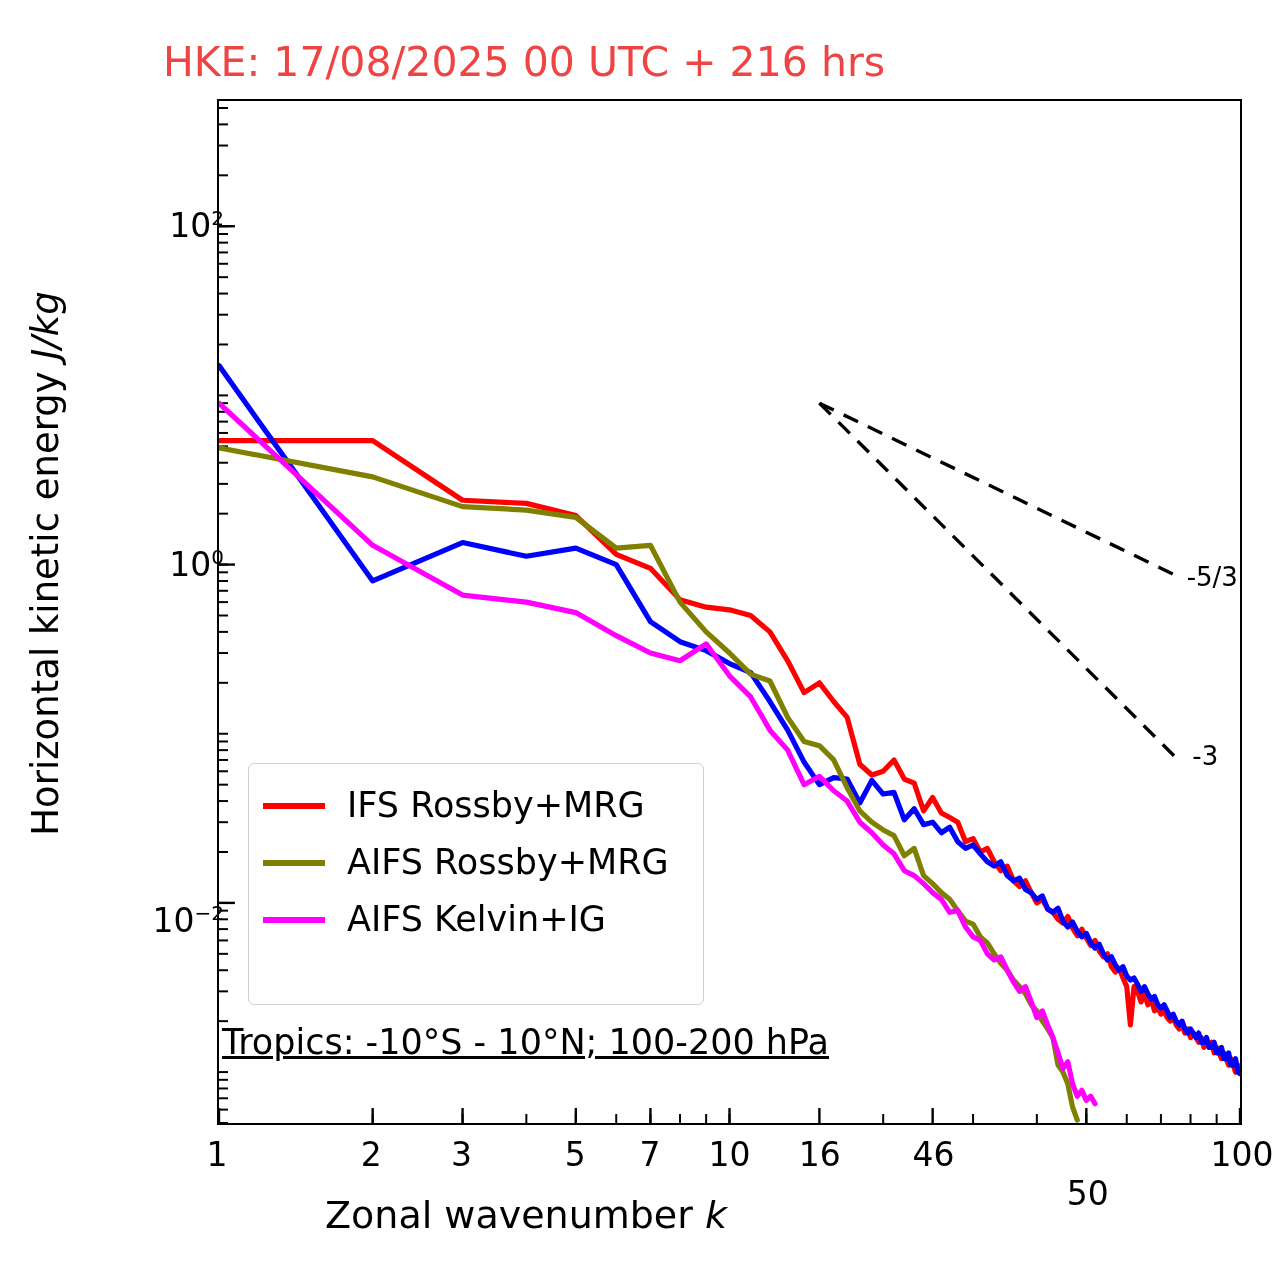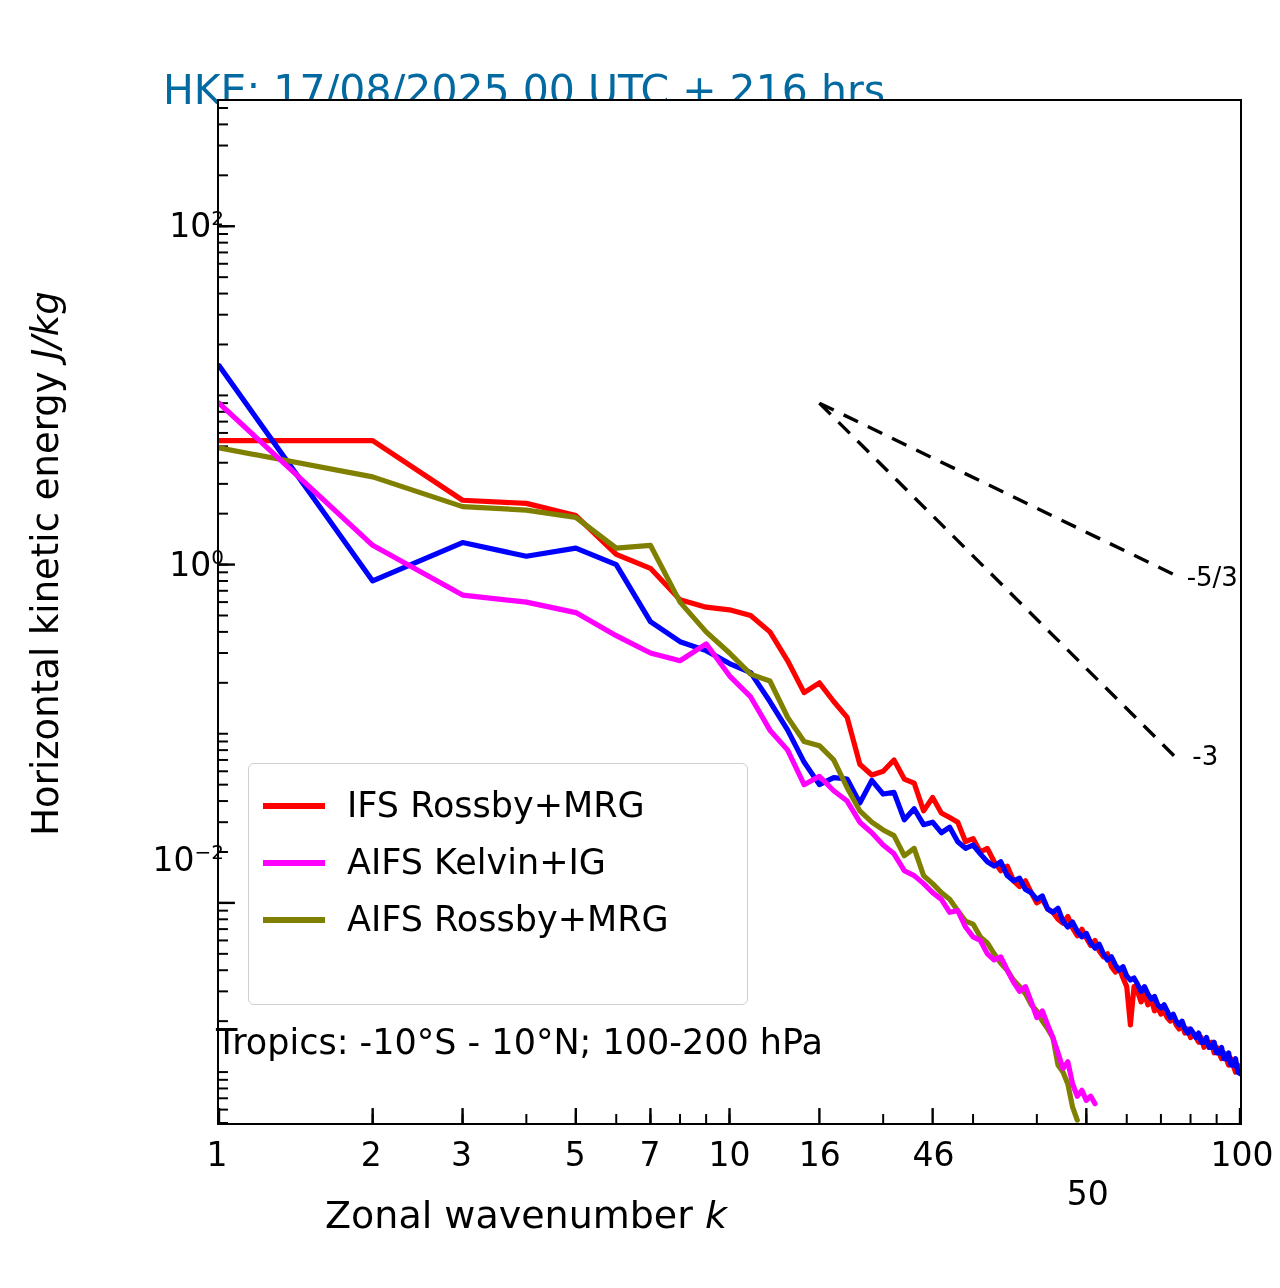--- a/index.html
+++ b/index.html
@@ -2,21 +2,21 @@
 <html><head>
 <meta charset="utf-8">
 <style>
   html,body{margin:0;padding:0;background:#ffffff;}
   body{width:1280px;height:1288px;position:relative;overflow:hidden;
        font-family:"DejaVu Sans", sans-serif;color:#000;}
 
   #figure{position:absolute;inset:0;}
 
   #title{position:absolute;left:0;top:38px;width:1048px;text-align:center;
-         font-size:41px;letter-spacing:0px;color:#0369a1;margin-top:28px;}
+         font-size:41px;letter-spacing:0px;color:#ef4444;}
 
   
   #axes{position:absolute;left:217px;top:99px;width:1025px;height:1026px;
         border:2.6px solid #000;box-sizing:border-box;background:#fff;}
 
   #plotsvg{position:absolute;left:0;top:0;width:100%;height:100%;display:block;}
 
   
   #ylabel{position:absolute;left:-555px;top:542px;width:1200px;text-align:center;
           transform:rotate(-90deg);transform-origin:center center;
@@ -29,28 +29,28 @@
   #xlabel .it{font-style:italic;}
 
   .ytick-label{position:absolute;right:1056px;font-size:33px;white-space:nowrap;
                text-align:right;transform:translateY(-50%);}
   .ytick-label sup{font-size:20px;vertical-align:super;}
 
   .xtick-label{position:absolute;top:1135px;font-size:33px;
                transform:translateX(-50%);white-space:nowrap;}
 
   
-  #legend{position:absolute;left:248px;top:763px;width:500px;height:242px;
+  #legend{position:absolute;left:248px;top:763px;width:456px;height:242px;
           border:1.6px solid #cfcfcf;border-radius:6px;background:#fff;
           box-sizing:border-box;padding:13px 0 0 0;}
   .leg-row{height:57px;display:flex;align-items:center;}
   .leg-swatch{width:62px;height:6px;margin-left:14px;margin-right:22px;flex:0 0 auto;}
   .leg-text{font-size:35px;line-height:1;white-space:nowrap;}
 
-  #annotation{position:absolute;left:216px;top:1022px;font-size:35px;white-space:nowrap;}
+  #annotation{position:absolute;left:222px;top:1022px;font-size:35px;white-space:nowrap;text-decoration:underline;}
 
   .slope-label{position:absolute;font-size:26px;white-space:nowrap;}
 </style>
 </head>
 <body>
 
 <div id="figure">
 
   <div id="title">HKE: 17/08/2025 00 UTC + 216 hrs</div>
 
@@ -155,21 +155,21 @@
       <g id="series-layer">
           <path d="M0.00 341.01 L154.28 341.01 L244.52 400.82 L308.56 403.96 L358.22 416.14 L398.80 455.08 L433.11 469.17 L462.83 500.65 L489.05 508.16 L512.50 510.84 L533.71 516.51 L553.08 532.97 L570.90 561.96 L587.39 593.95 L602.75 584.10 L617.11 602.90 L630.61 618.76 L643.33 665.87 L655.36 676.68 L666.78 672.90 L677.64 661.53 L687.99 680.67 L697.89 684.88 L707.36 712.65 L716.44 699.20 L725.17 714.79 L733.57 719.26 L741.67 724.02 L749.48 743.62 L757.02 740.48 L764.32 753.92 L771.39 750.33 L778.24 763.77 L784.88 772.72 L791.33 768.11 L797.61 782.91 L803.70 788.59 L809.64 782.91 L815.42 794.74 L821.06 805.05 L826.55 801.45 L831.92 811.20 L837.15 814.48 L842.27 821.51 L847.27 825.29 L852.16 818.79 L856.95 830.31 L861.64 837.96 L866.23 831.35 L870.72 840.31 L875.13 847.81 L879.45 842.72 L883.69 853.28 L887.85 859.18 L891.94 856.17 L895.95 869.03 L899.89 874.50 L903.76 870.81 L907.56 880.40 L911.30 889.09 L914.98 927.54 L918.60 889.09 L922.16 893.85 L925.67 904.40 L929.12 896.35 L932.52 907.30 L935.86 901.62 L939.16 913.44 L942.41 910.31 L945.61 916.72 L948.77 913.44 L951.88 920.15 L954.95 923.75 L957.98 920.15 L960.97 927.54 L963.92 931.52 L966.83 927.54 L969.70 935.74 L972.53 931.52 L975.33 940.21 L978.10 935.74 L980.83 940.21 L983.53 944.97 L986.19 940.21 L988.83 950.06 L991.43 944.97 L994.00 950.06 L996.55 944.97 L999.06 955.53 L1001.55 950.06 L1004.01 955.53 L1006.44 961.43 L1008.85 955.53 L1011.23 961.43 L1013.58 967.85 L1015.91 961.43 L1018.22 967.85 L1020.50 974.88 L1022.76 967.85 L1025.00 971.28 " fill="none" stroke="#ff0000" stroke-width="5.2" stroke-linejoin="round" stroke-linecap="round"></path>
           <path d="M0.00 265.66 L154.28 481.85 L244.52 443.26 L308.56 457.03 L358.22 448.93 L398.80 465.39 L433.11 522.66 L462.83 542.82 L489.05 551.77 L512.50 564.75 L533.71 573.79 L553.08 602.90 L570.90 631.62 L587.39 663.66 L602.75 686.34 L617.11 679.31 L630.61 680.67 L643.33 704.67 L655.36 682.05 L666.78 695.77 L677.64 694.11 L687.99 721.60 L697.89 710.57 L707.36 726.52 L716.44 724.02 L725.17 734.57 L733.57 729.11 L741.67 743.62 L749.48 750.33 L757.02 746.90 L764.32 755.79 L771.39 763.77 L778.24 768.11 L784.88 763.77 L791.33 777.64 L797.61 782.91 L803.70 780.23 L809.64 791.60 L815.42 794.74 L821.06 801.45 L826.55 798.02 L831.92 811.20 L837.15 814.48 L842.27 810.40 L847.27 823.37 L852.16 829.28 L856.95 824.33 L861.64 833.49 L866.23 839.13 L870.72 835.69 L875.13 845.22 L879.45 850.50 L883.69 846.51 L887.85 856.17 L891.94 862.32 L895.95 859.18 L899.89 867.30 L903.76 872.63 L907.56 869.03 L911.30 878.38 L914.98 882.48 L918.60 880.40 L922.16 886.82 L925.67 893.85 L929.12 889.09 L932.52 896.35 L935.86 901.62 L939.16 898.94 L942.41 907.30 L945.61 910.31 L948.77 907.30 L951.88 913.44 L954.95 920.15 L957.98 916.72 L960.97 923.75 L963.92 927.54 L966.83 923.75 L969.70 931.52 L972.53 935.74 L975.33 931.52 L978.10 935.74 L980.83 940.21 L983.53 935.74 L986.19 944.97 L988.83 944.97 L991.43 940.21 L994.00 950.06 L996.55 950.06 L999.06 944.97 L1001.55 955.53 L1004.01 955.53 L1006.44 950.06 L1008.85 961.43 L1011.23 961.43 L1013.58 955.53 L1015.91 967.85 L1018.22 967.85 L1020.50 961.43 L1022.76 974.88 L1025.00 976.37 " fill="none" stroke="#0000ff" stroke-width="5.2" stroke-linejoin="round" stroke-linecap="round"></path>
           <path d="M0.00 348.18 L154.28 377.33 L244.52 407.24 L308.56 410.67 L358.22 418.05 L398.80 448.93 L433.11 446.04 L462.83 503.07 L489.05 532.97 L512.50 554.19 L533.71 575.41 L553.08 582.28 L570.90 618.76 L587.39 642.99 L602.75 647.21 L617.11 661.53 L630.61 689.35 L643.33 712.65 L655.36 724.02 L666.78 731.79 L677.64 737.47 L687.99 757.71 L697.89 750.33 L707.36 777.64 L716.44 785.70 L725.17 794.74 L733.57 801.45 L741.67 812.82 L749.48 823.37 L757.02 826.27 L764.32 839.13 L771.39 845.22 L778.24 856.17 L784.88 865.60 L791.33 872.63 L797.61 882.48 L803.70 889.09 L809.64 896.35 L815.42 907.30 L821.06 913.44 L826.55 923.75 L831.92 931.52 L837.15 940.21 L842.27 967.85 L847.27 974.88 L852.16 986.86 L856.95 1010.13 L861.64 1023.11 " fill="none" stroke="#808000" stroke-width="5.2" stroke-linejoin="round" stroke-linecap="round"></path>
           <path d="M0.00 303.33 L154.28 446.04 L244.52 496.04 L308.56 503.07 L358.22 513.62 L398.80 536.76 L433.11 554.19 L462.83 561.96 L489.05 544.96 L512.50 577.07 L533.71 598.28 L553.08 631.62 L570.90 651.68 L587.39 686.34 L602.75 677.98 L617.11 692.49 L630.61 702.80 L643.33 724.02 L655.36 734.57 L666.78 746.90 L677.64 755.79 L687.99 772.72 L697.89 777.64 L707.36 785.70 L716.44 794.74 L725.17 801.45 L733.57 814.48 L741.67 812.82 L749.48 829.28 L757.02 839.13 L764.32 842.72 L771.39 856.17 L778.24 862.32 L784.88 859.18 L791.33 872.63 L797.61 884.62 L803.70 893.85 L809.64 889.09 L815.42 904.40 L821.06 920.15 L826.55 913.44 L831.92 927.54 L837.15 940.21 L842.27 955.53 L847.27 971.28 L852.16 964.57 L856.95 986.86 L861.64 999.11 L866.23 993.20 L870.72 1003.32 L875.13 999.11 L879.45 1006.65 " fill="none" stroke="#ff00ff" stroke-width="5.2" stroke-linejoin="round" stroke-linecap="round"></path>
         </g>
     </svg>
   </div>
 
   <div id="ytick-labels">
-      <div class="ytick-label" style="top: 859px; text-align: center;">10<sup>−2</sup></div>
+      <div class="ytick-label" style="top: 920px; text-align: center;">10<sup>−2</sup></div>
       <div class="ytick-label" style="top: 564.391px;">10<sup>0</sup></div>
       <div class="ytick-label" style="top: 224.735px;">10<sup>2</sup></div>
     </div>
   <div id="xtick-labels">
       <div class="xtick-label" style="left: 217px;">1</div>
       <div class="xtick-label" style="left: 371.278px;">2</div>
       <div class="xtick-label" style="left: 461.525px;">3</div>
       <div class="xtick-label" style="left: 575.222px;">5</div>
       <div class="xtick-label" style="left: 650.113px;">7</div>
       <div class="xtick-label" style="left: 729.5px;">10</div>
@@ -182,24 +182,24 @@
       <div class="slope-label" style="left: 1186.7px; top: 562px;">-5/3</div>
       <div class="slope-label" style="left: 1192.33px; top: 741.449px;">-3</div>
     </div>
 
   <div id="legend">
       <div class="leg-row">
         <div class="leg-swatch" style="background: rgb(255, 0, 0);"></div>
         <div class="leg-text">IFS Rossby+MRG</div>
       </div>
       <div class="leg-row">
+        <div class="leg-swatch" style="background: rgb(128, 128, 0);"></div>
+        <div class="leg-text">AIFS Rossby+MRG</div>
+      </div>
+      <div class="leg-row">
         <div class="leg-swatch" style="background: rgb(255, 0, 255);"></div>
         <div class="leg-text">AIFS Kelvin+IG</div>
       </div>
-      <div class="leg-row">
-        <div class="leg-swatch" style="background: rgb(128, 128, 0);"></div>
-        <div class="leg-text">AIFS Rossby+MRG</div>
-      </div>
     </div>
 
   <div id="annotation">Tropics: -10°S - 10°N; 100-200 hPa</div>
 
 </div>
 
 </body></html>

